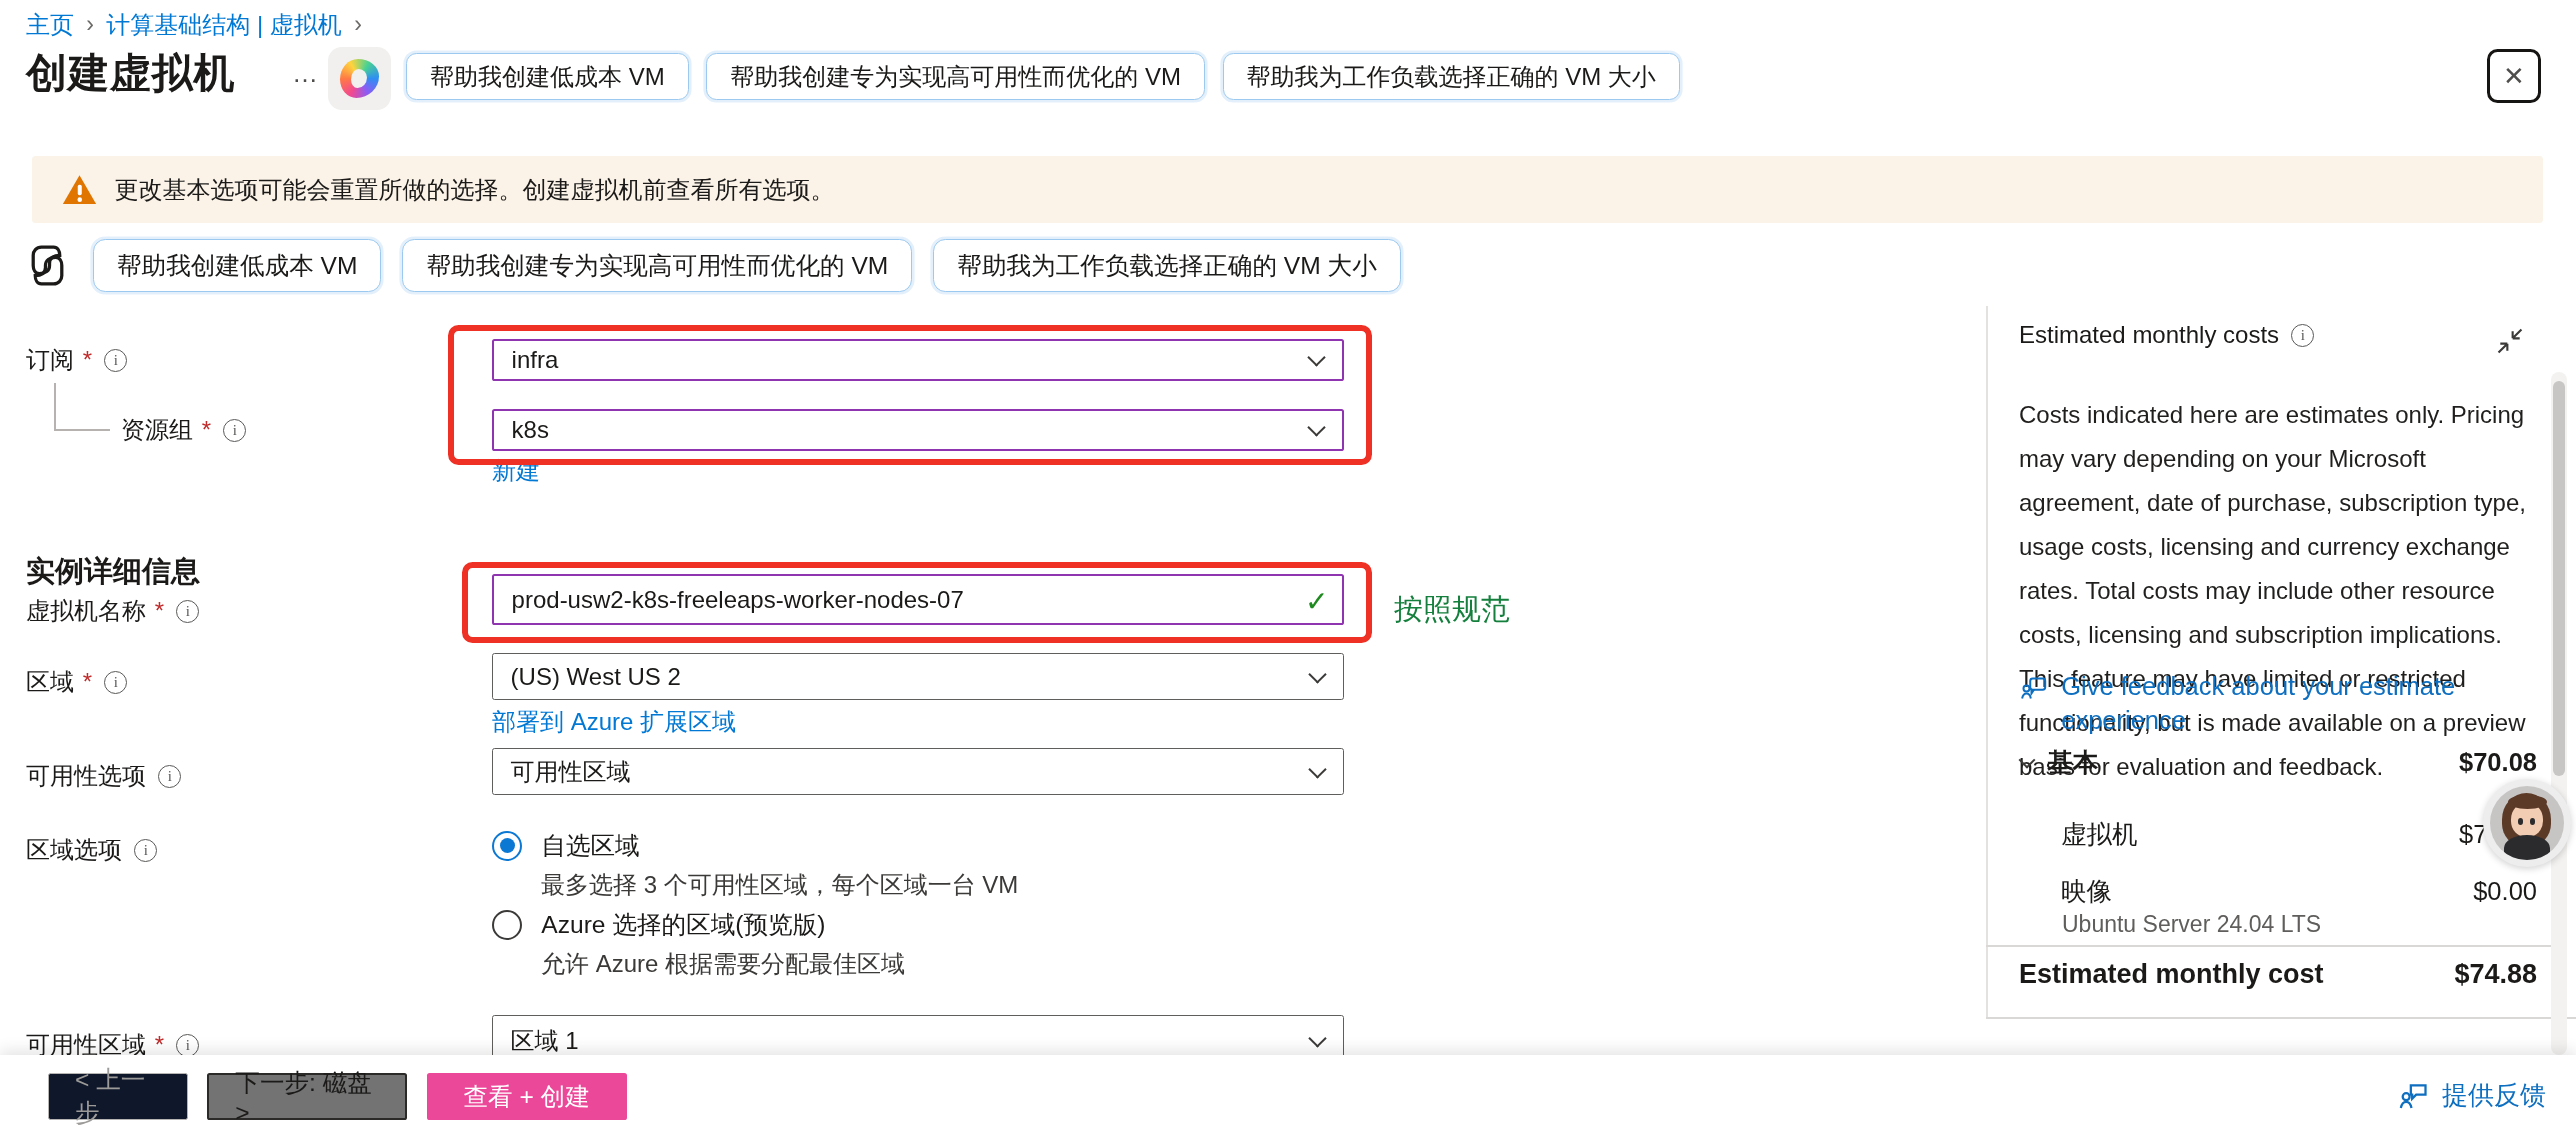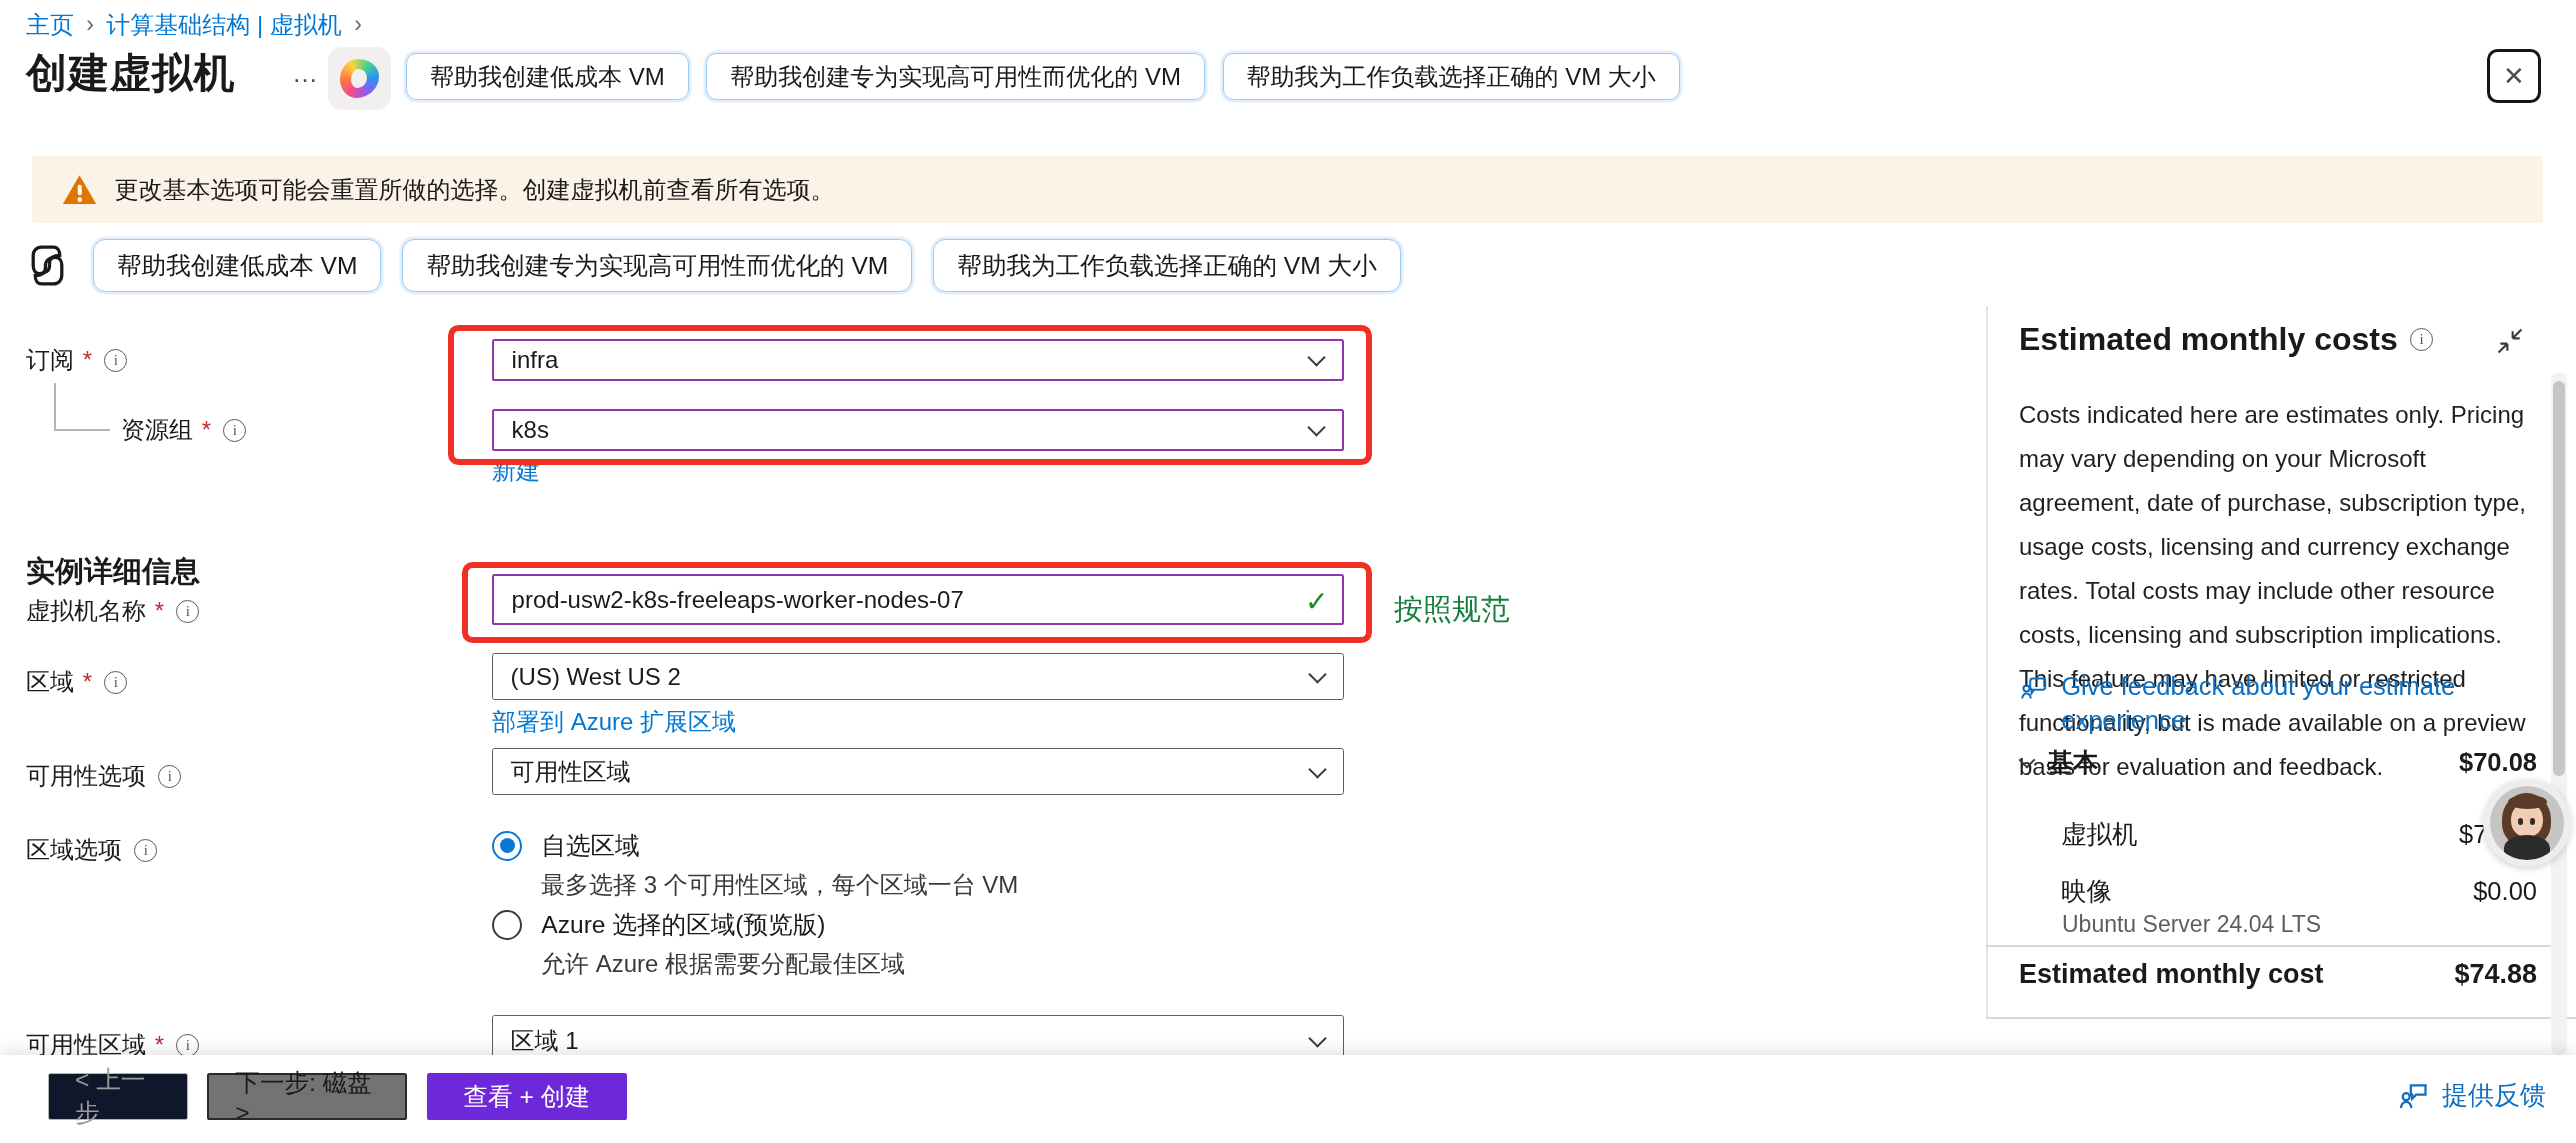--- a/index.html
+++ b/index.html
@@ -62,21 +62,21 @@
   .radio-label { font-size:24.6px; }
   .radio-desc { position:absolute; left:541px; font-size:24px; color:#3b3a39; white-space:nowrap; }
 
   
   .anno-box { position:absolute; border:6.1px solid #ee3124; border-radius:10.5px; pointer-events:none; }
   .anno-text { position:absolute; left:1394px; top:590px; color:#15803d; font-size:29px; font-weight:500; }
 
   
   .vdivider { position:absolute; left:1986px; top:306px; width:1.8px; height:713px; background:#e3e2e1; }
   .panel-title-row { position:absolute; left:2019px; top:321px; width:527px; display:flex; align-items:center; }
-  .panel-title { font-size:32px; font-weight:700; }
+  .panel-title { font-size:24px; font-weight:400; }
   .collapse-icon { position:absolute; right:21px; top:5.3px; width:30px; height:30px; cursor:pointer; }
   .panel-para { position:absolute; left:2019px; top:393px; width:513px; font-size:24px; line-height:44px; color:#201f1e; }
   .fb-link { position:absolute; left:2019px; top:669px; width:492px; display:flex; gap:12.3px; cursor:pointer; }
   .fb-link .txt { color:#0e6fc0; font-size:25.5px; line-height:34px; }
   .cost-row { position:absolute; left:2019px; width:518px; display:flex; justify-content:space-between; align-items:center; font-size:25.5px; }
   .cost-row .lbl { display:flex; align-items:center; gap:16px; }
   .cost-chev { width:12.3px; height:12.3px; border-right:2.6px solid #3b3a39; border-bottom:2.6px solid #3b3a39; transform:rotate(45deg) translateY(-2.6px); }
   .bold { font-weight:700; }
   .indent1 { padding-left:42px; }
   .cost-sub { position:absolute; left:2062px; top:911px; font-size:23px; color:#5f5e5c; }
@@ -94,21 +94,21 @@
   .av-bang { position:absolute; left:17.6px; top:8.8px; width:39px; height:14px; background:#5b3a28; border-radius:50%; }
   .av-eye { position:absolute; top:32px; width:5.3px; height:7px; background:#2c2c2c; border-radius:50%; }
   .av-body { position:absolute; left:14px; top:49px; width:46px; height:26px; background:#2b2b2e; border-radius:50% 50% 0 0; }
 
   
   .footer { position:absolute; left:0; top:1055px; width:2576px; height:88px; background:#fff; box-shadow:0 -5.3px 14px rgba(0,0,0,.10); z-index:20; }
   .footer-btns { position:absolute; left:48px; top:17.6px; display:flex; gap:19.3px; }
   .btn { height:47px; display:flex; align-items:center; justify-content:center; font-size:24.6px; cursor:pointer; padding:0 26px; border-radius:2.6px; }
   .btn.prev { background:#0f172a; border:1.8px solid #b7b5b3; color:#9d9b99; width:140px; }
   .btn.next { background:#737373; border:2.6px solid #2b2a29; color:#1b1a19; width:200px; }
-  .btn.review { background:#6d28d9; color:#fff; width:200px; }
+  .btn.review { background:#ec4899; color:#fff; width:200px; }
   .footer-feedback { position:absolute; right:30px; top:23px; display:flex; align-items:center; gap:12.3px; color:#0e6fc0; font-size:26px; cursor:pointer; }
 
   svg { display:block; }
 </style>
 </head>
 <body>
 
 <div id="app">
 
   <div class="breadcrumb">

